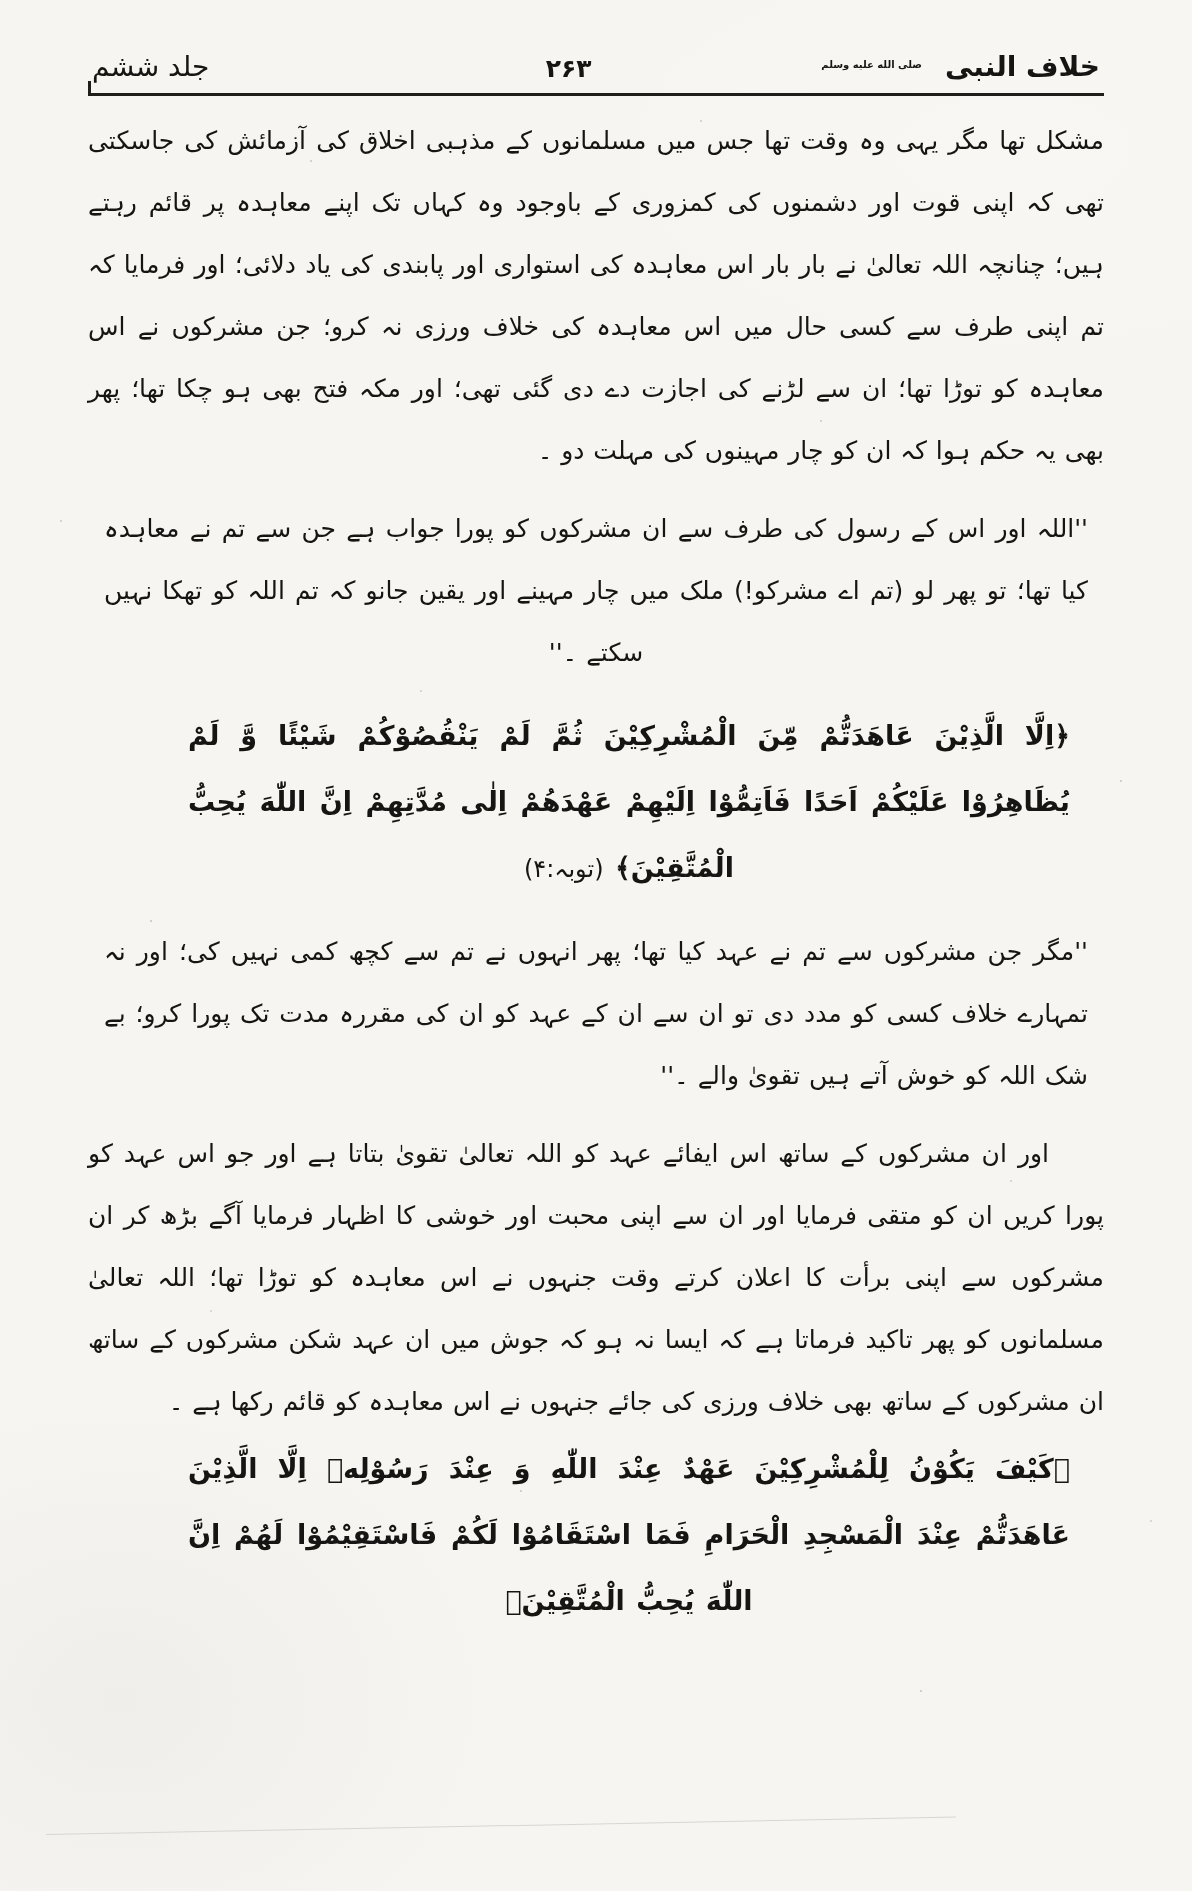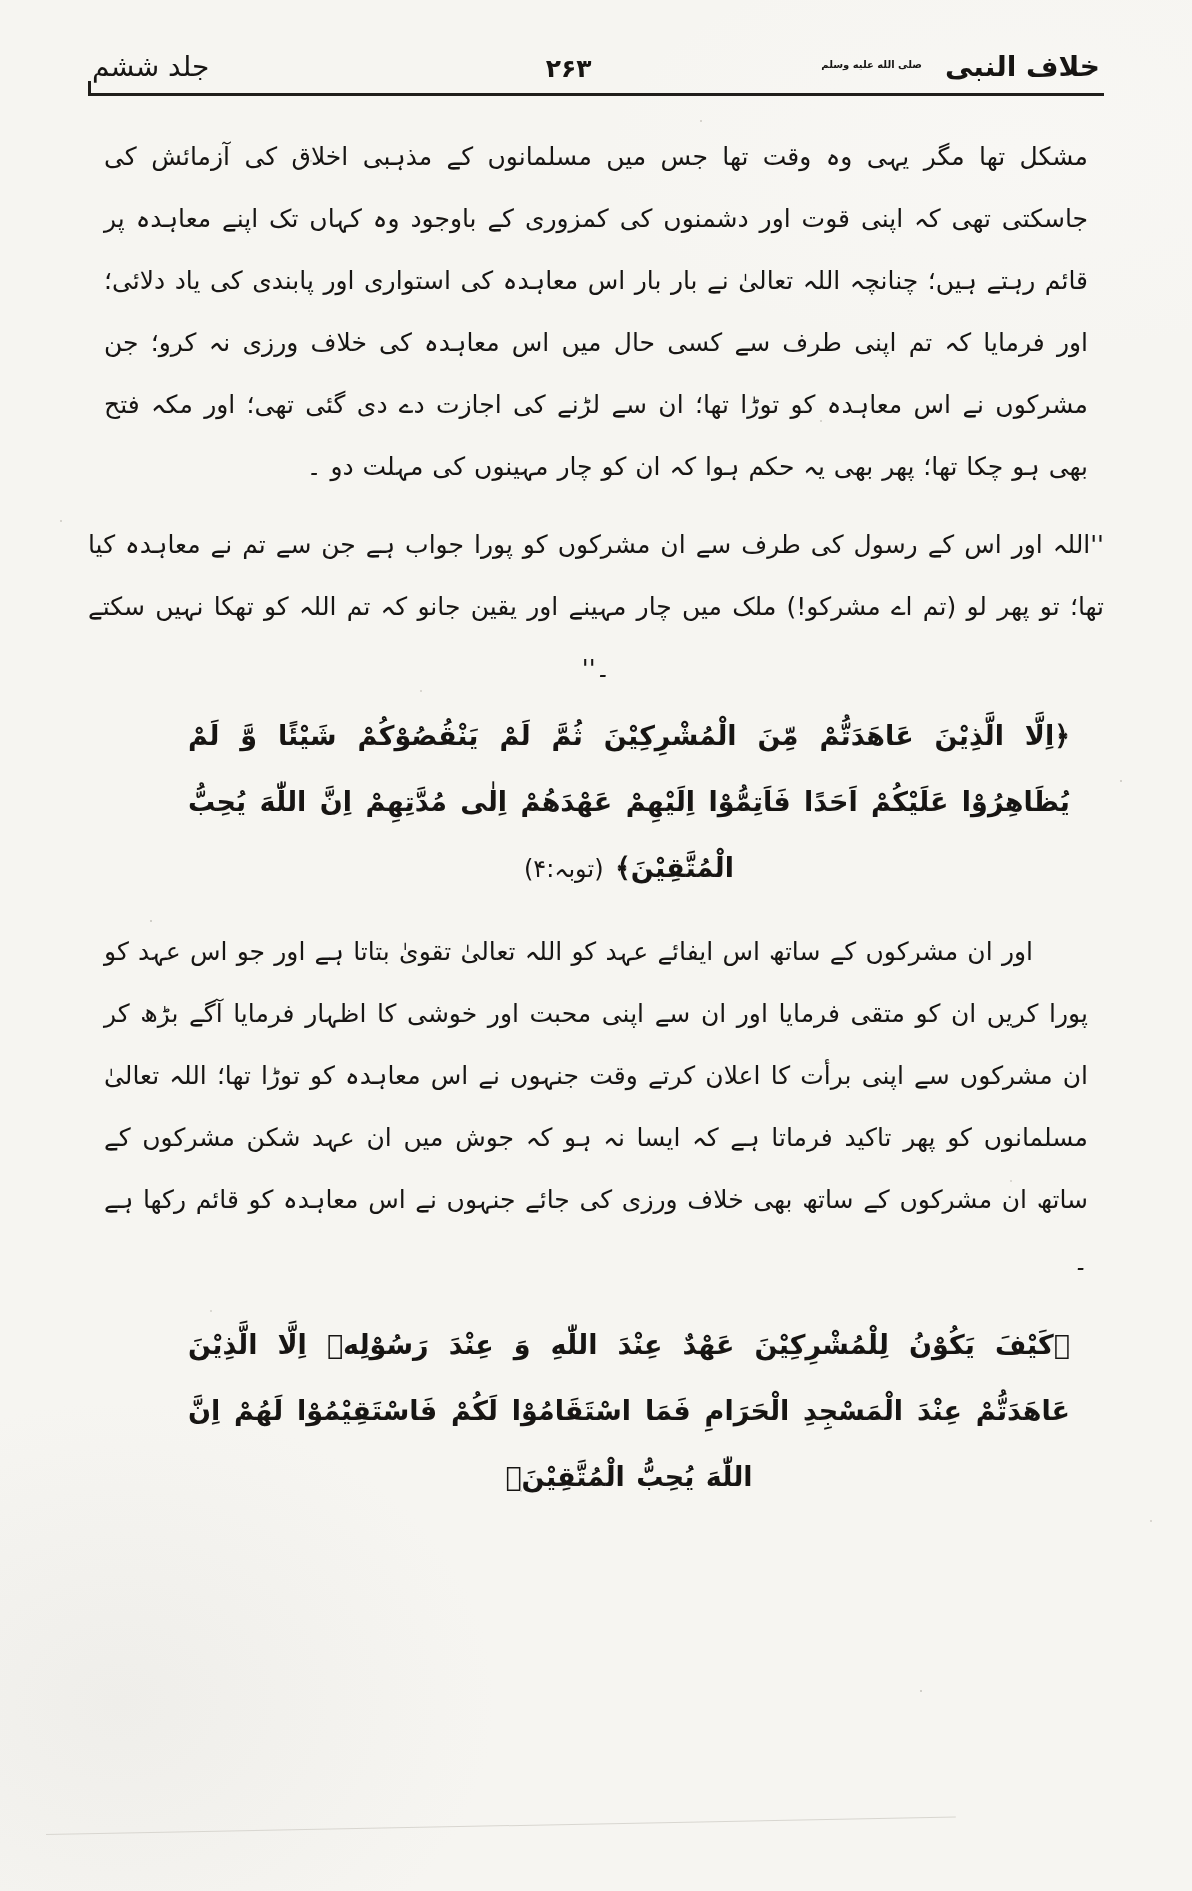--- a/index.html
+++ b/index.html
@@ -36,40 +36,40 @@
   }
   .page-number{font-size:25px; font-weight:bold; letter-spacing:3px; transform:translateX(30px);}
   .volume-label{font-size:28px; font-weight:normal; white-space:nowrap;}
   .rule{margin:0 88px 0 88px; border-top:3px solid #201e1b; position:relative; height:0;}
   .rule .tick{position:absolute; left:0; top:-15px; width:3px; height:15px; background:#201e1b;}
   .content{
     padding:14px 88px 0 88px;
     direction:rtl;
   }
   .para{
-    margin:16px;
+    margin:0;
     font-size:25px;
     line-height:62px;
     text-align:justify;
     text-align-last:right;
     word-spacing:1px;
   }
   .para.indent{text-indent:55px;}
   .verse{
     font-weight:bold;
     font-size:27px;
     line-height:66px;
     padding:3px 34px 3px 100px;
     text-align:justify;
     text-align-last:center;
     word-spacing:2px;
   }
   .verse .ref{font-weight:normal; font-size:24px; white-space:nowrap;}
   .trans{
-    margin:0;
+    margin:16px;
     font-size:25px;
     line-height:62px;
     text-align:justify;
     text-align-last:right;
     word-spacing:1px;
   }
   .trans.last-center{text-align-last:center;}
   .scan-line{
     position:absolute; left:46px; bottom:56px; width:910px; height:1px;
     background:#d8d6d0; transform:rotate(-1.1deg); transform-origin:left center;
@@ -98,20 +98,21 @@
 
 
     <p class="trans last-center">''اللہ اور اس کے رسول کی طرف سے ان مشرکوں کو پورا جواب ہے جن سے تم نے معاہدہ کیا تھا؛ تو پھر لو (تم اے مشرکو!) ملک میں چار مہینے اور یقین جانو کہ تم اللہ کو تھکا نہیں سکتے ۔''</p>
 
 
     <div class="verse">
       <span>﴿اِلَّا الَّذِیْنَ عَاهَدَتُّمْ مِّنَ الْمُشْرِكِیْنَ ثُمَّ لَمْ یَنْقُصُوْكُمْ شَیْئًا وَّ لَمْ یُظَاهِرُوْا عَلَیْكُمْ اَحَدًا فَاَتِمُّوْا اِلَیْهِمْ عَهْدَهُمْ اِلٰی مُدَّتِهِمْ اِنَّ اللّٰهَ یُحِبُّ الْمُتَّقِیْنَ﴾</span>
       <span class="ref">(توبہ:۴)</span>
     </div>
 
+    <p class="trans">''مگر جن مشرکوں سے تم نے عہد کیا تھا؛ پھر انہوں نے تم سے کچھ کمی نہیں کی؛ اور نہ تمہارے خلاف کسی کو مدد دی تو ان سے ان کے عہد کو ان کی مقررہ مدت تک پورا کرو؛ بے شک اللہ کو خوش آتے ہیں تقویٰ والے ۔''</p>
 
     <p class="para indent">اور ان مشرکوں کے ساتھ اس ایفائے عہد کو اللہ تعالیٰ تقویٰ بتاتا ہے اور جو اس عہد کو پورا کریں ان کو متقی فرمایا اور ان سے اپنی محبت اور خوشی کا اظہار فرمایا آگے بڑھ کر ان مشرکوں سے اپنی برأت کا اعلان کرتے وقت جنہوں نے اس معاہدہ کو توڑا تھا؛ اللہ تعالیٰ مسلمانوں کو پھر تاکید فرماتا ہے کہ ایسا نہ ہو کہ جوش میں ان عہد شکن مشرکوں کے ساتھ ان مشرکوں کے ساتھ بھی خلاف ورزی کی جائے جنہوں نے اس معاہدہ کو قائم رکھا ہے ۔</p>
 
     <div class="verse">
       <span>﴿كَیْفَ یَكُوْنُ لِلْمُشْرِكِیْنَ عَهْدٌ عِنْدَ اللّٰهِ وَ عِنْدَ رَسُوْلِهٖ اِلَّا الَّذِیْنَ عَاهَدَتُّمْ عِنْدَ الْمَسْجِدِ الْحَرَامِ فَمَا اسْتَقَامُوْا لَكُمْ فَاسْتَقِیْمُوْا لَهُمْ اِنَّ اللّٰهَ یُحِبُّ الْمُتَّقِیْنَ﴾</span>
       
     </div>
 
   </main>
 

